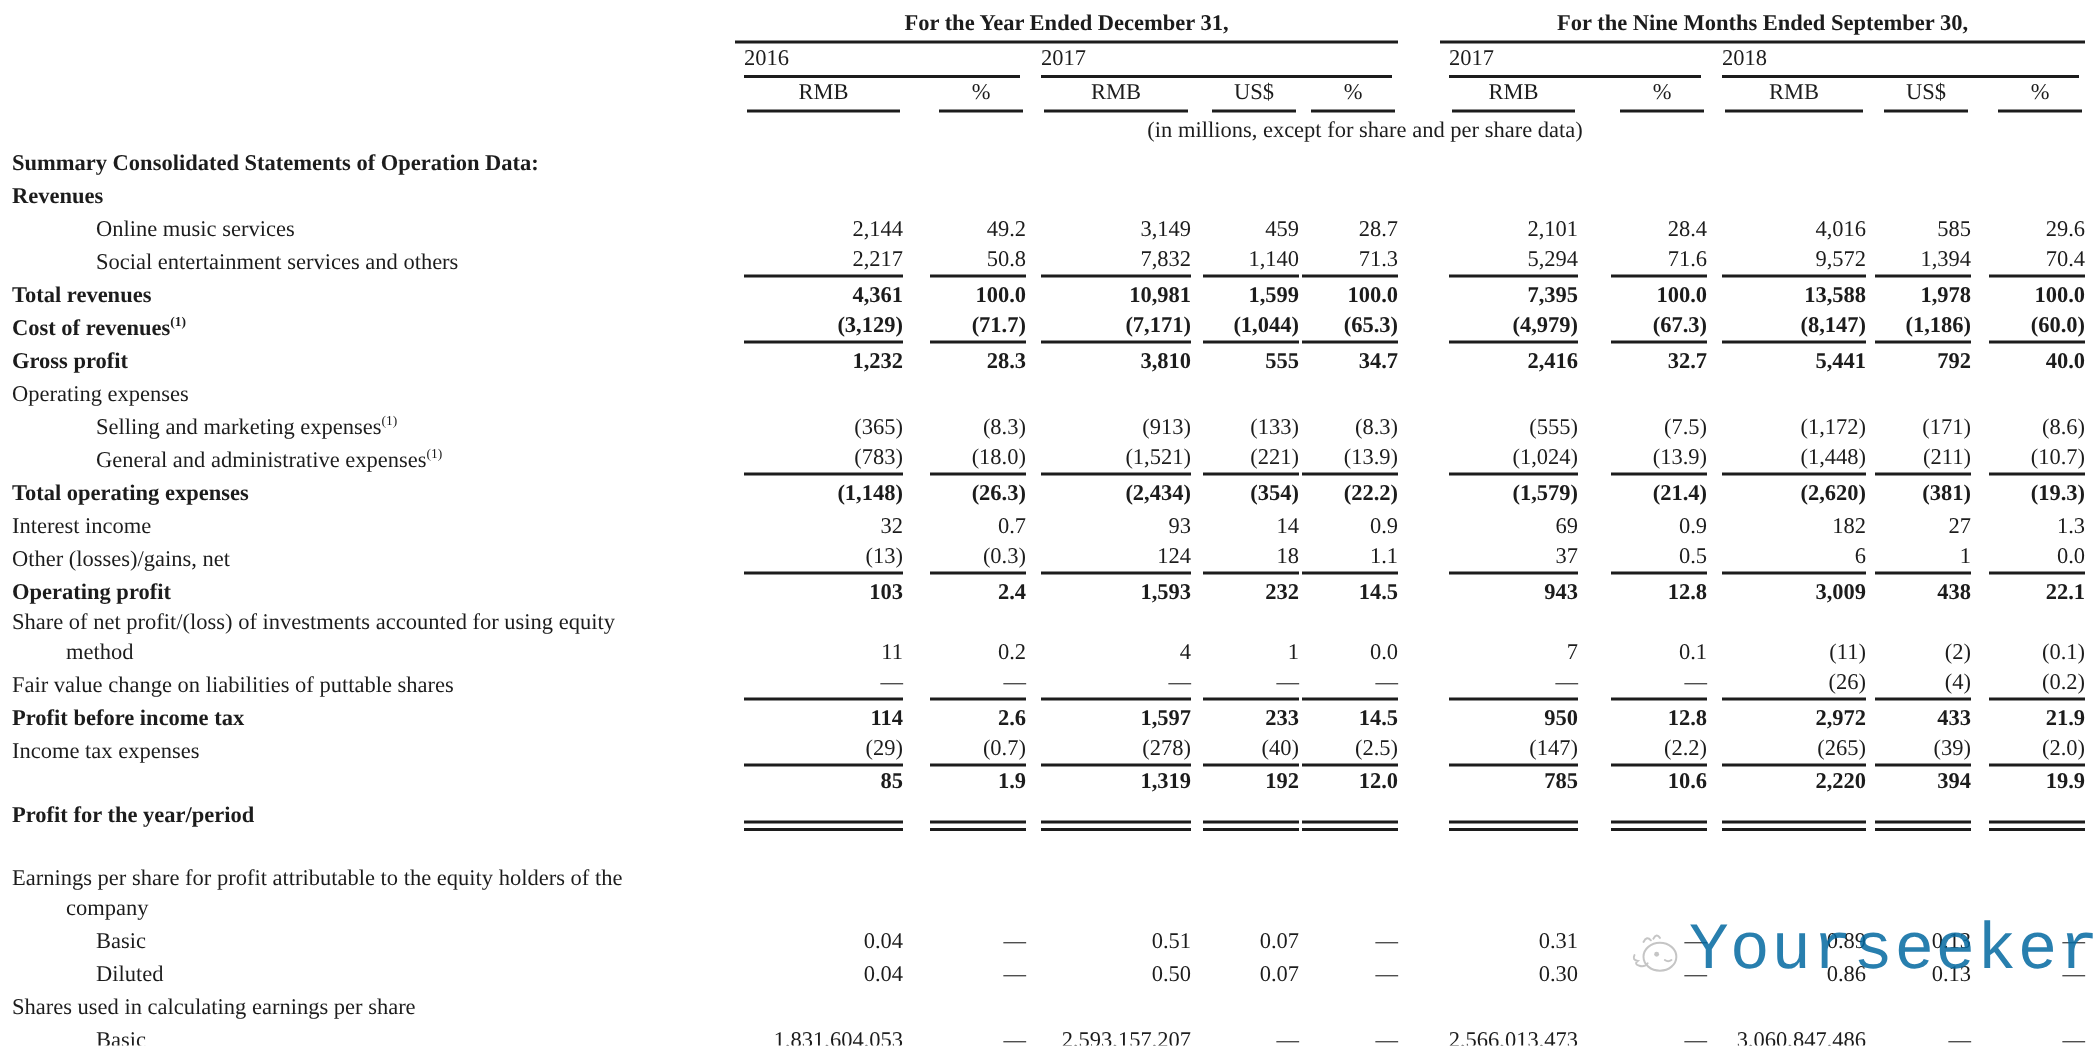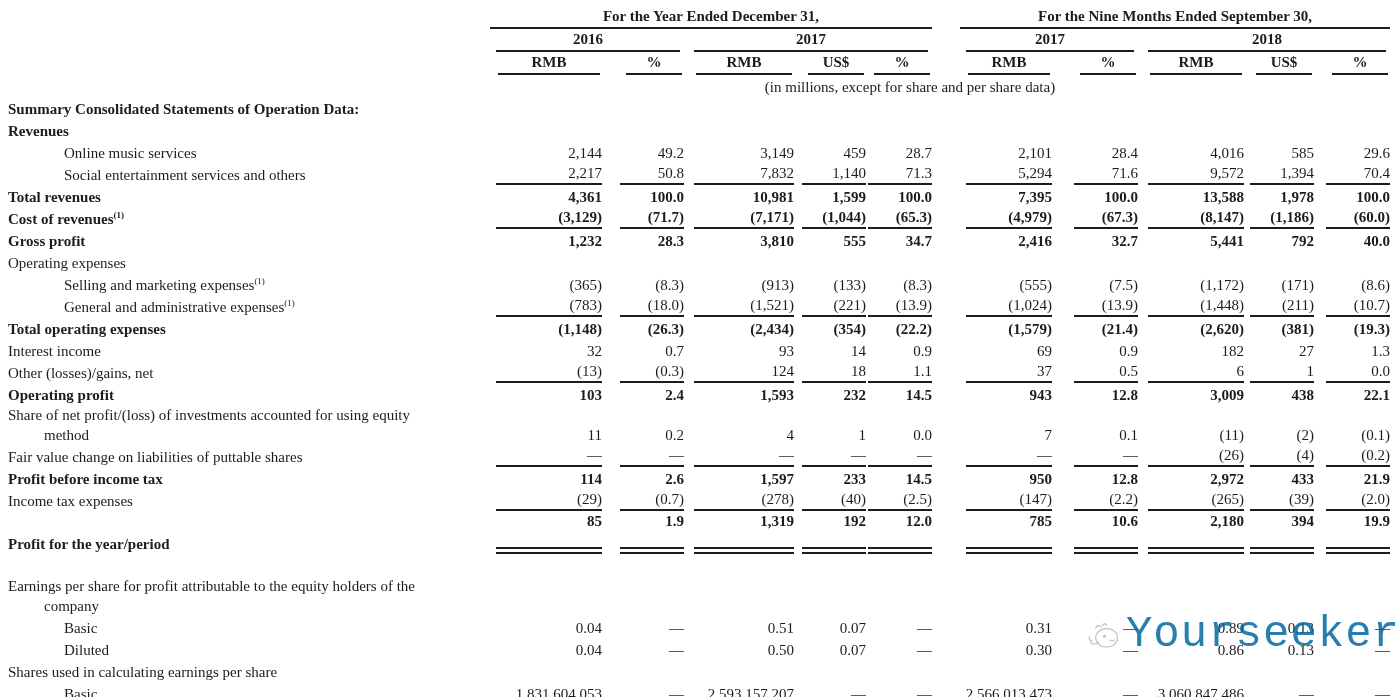--- a/index.html
+++ b/index.html
@@ -20,23 +20,23 @@
   .num{text-align:right;padding-right:2px;}
   .gap{border:none;}
   
   .u{border-bottom:2px solid #1c1c1c;padding-bottom:0;}
   .ud{border-bottom:7px double #1c1c1c;padding-bottom:16px;}
   .u.n,.ud.n{margin-left:auto;width:64px;}
   .u.w,.ud.w{margin-left:8px;}
   
   .gh{text-align:center;font-weight:700;}
   .ghl{border-bottom:2px solid #1c1c1c;padding-bottom:1px;margin:0 2px;}
-  .yh{text-align:center;font-weight:700;}
+  .yh{text-align:left;font-weight:400;}
   .yhl{border-bottom:2px solid #1c1c1c;padding-bottom:1px;margin:0 6px 0 8px;}
-  .ch{text-align:center;font-weight:700;}
+  .ch{text-align:center;font-weight:400;}
   .chl{border-bottom:2px solid #1c1c1c;padding-bottom:1px;margin:0 4px 0 10px;}
   .chl.n{width:56px;margin-left:auto;margin-right:4px;}
   .units{text-align:center;font-weight:400;}
   .units span{position:relative;left:-30px;}
   .sp{height:10px;}
   
   .watermark{
     position:absolute;left:1088px;top:598px;width:312px;height:72px;
     display:flex;align-items:center;gap:4px;pointer-events:none;
     color:#b3b3b3;opacity:.85;
@@ -522,21 +522,21 @@
             <div class="ud n">12.0</div>
           </td>
           <td class="gap"></td>
           <td class="num b">
             <div class="ud w">785</div>
           </td>
           <td class="num b">
             <div class="ud n">10.6</div>
           </td>
           <td class="num b">
-            <div class="ud w">2,180</div>
+            <div class="ud w">2,220</div>
           </td>
           <td class="num b">
             <div class="ud n">394</div>
           </td>
           <td class="num b">
             <div class="ud n">19.9</div>
           </td>
         </tr>
         <tr>
           <td colspan="12" class="sp"></td>

